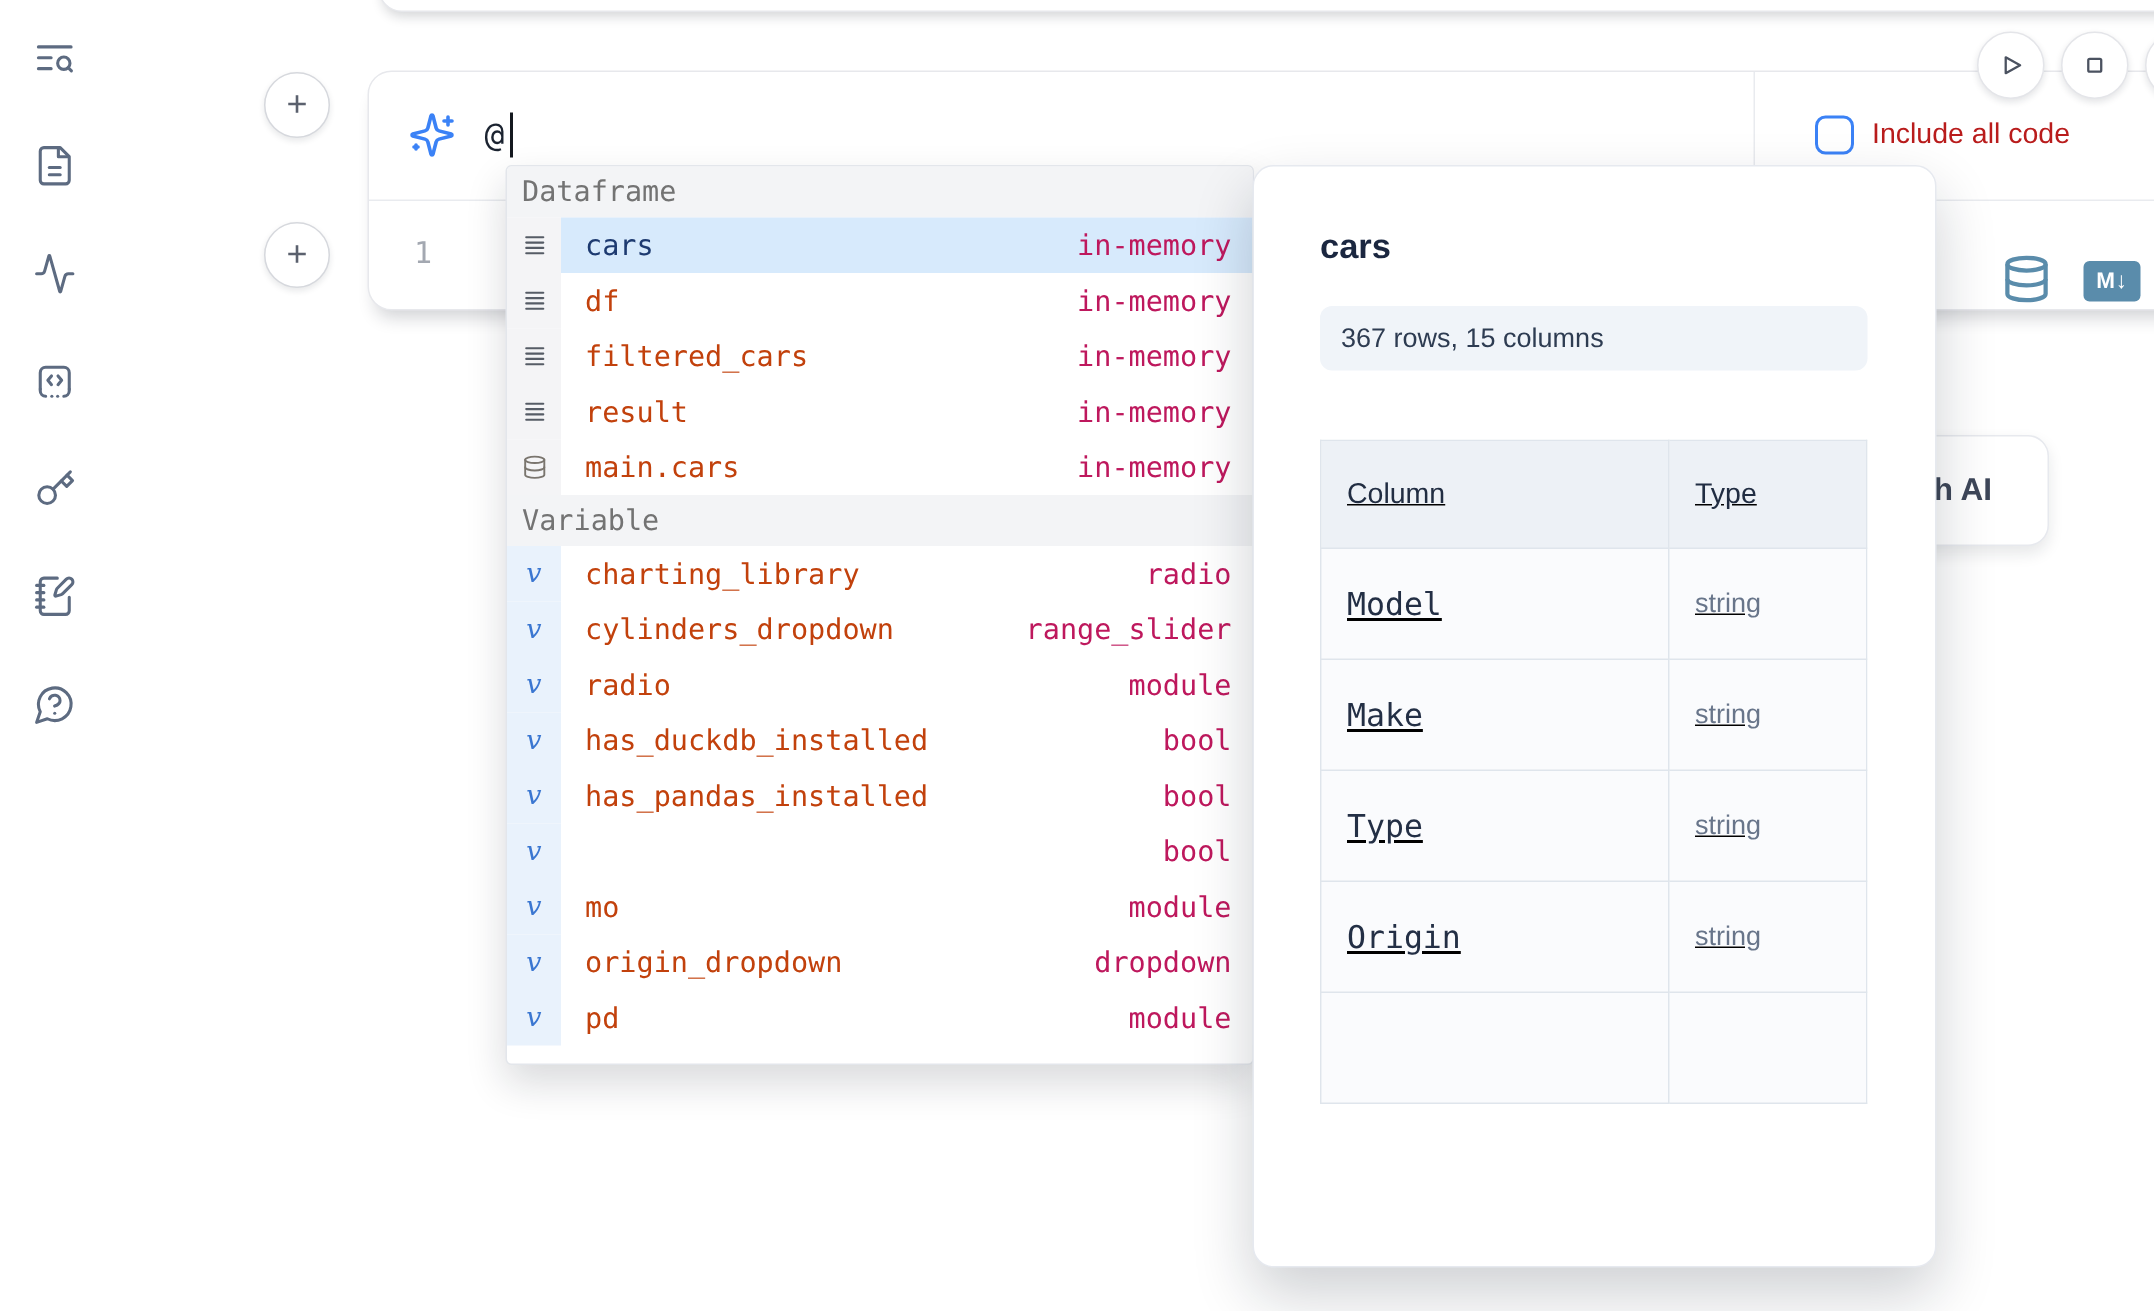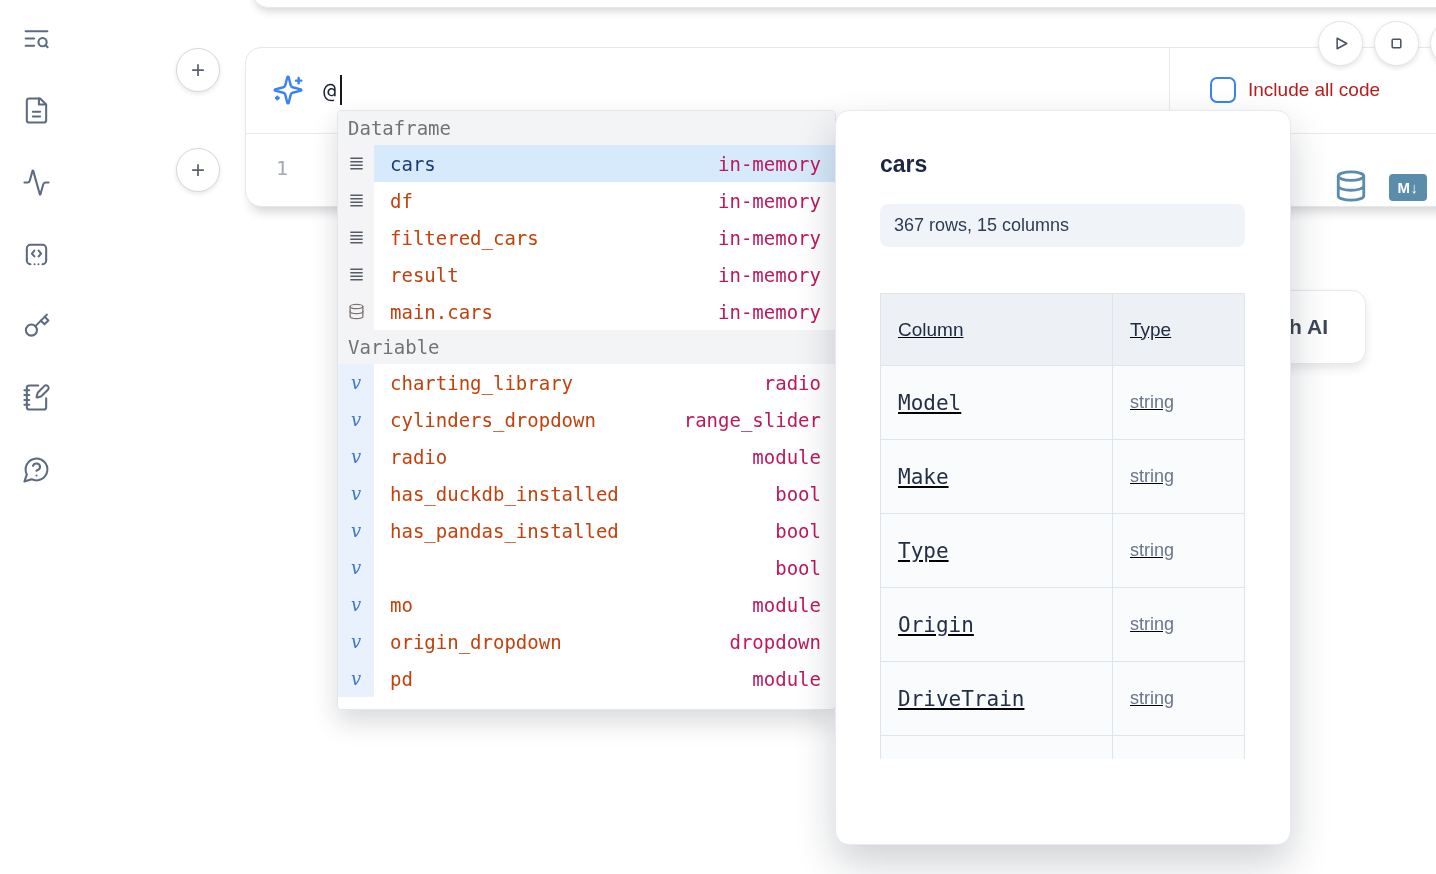--- a/index.html
+++ b/index.html
@@ -392,23 +392,19 @@
       </tr>
       <tr>
         <td class="col-name">Type</td>
         <td class="col-type">string</td>
       </tr>
       <tr>
         <td class="col-name">Origin</td>
         <td class="col-type">string</td>
       </tr>
       <tr>
-        <td class="col-name">DriveTrain</td>
-        <td class="col-type">string</td>
-      </tr>
-      <tr>
         <td class="col-name"></td>
         <td class="col-type"></td>
       </tr>
     </tbody>
       </table>
   </div>
 </div>
 
 </body></html>

